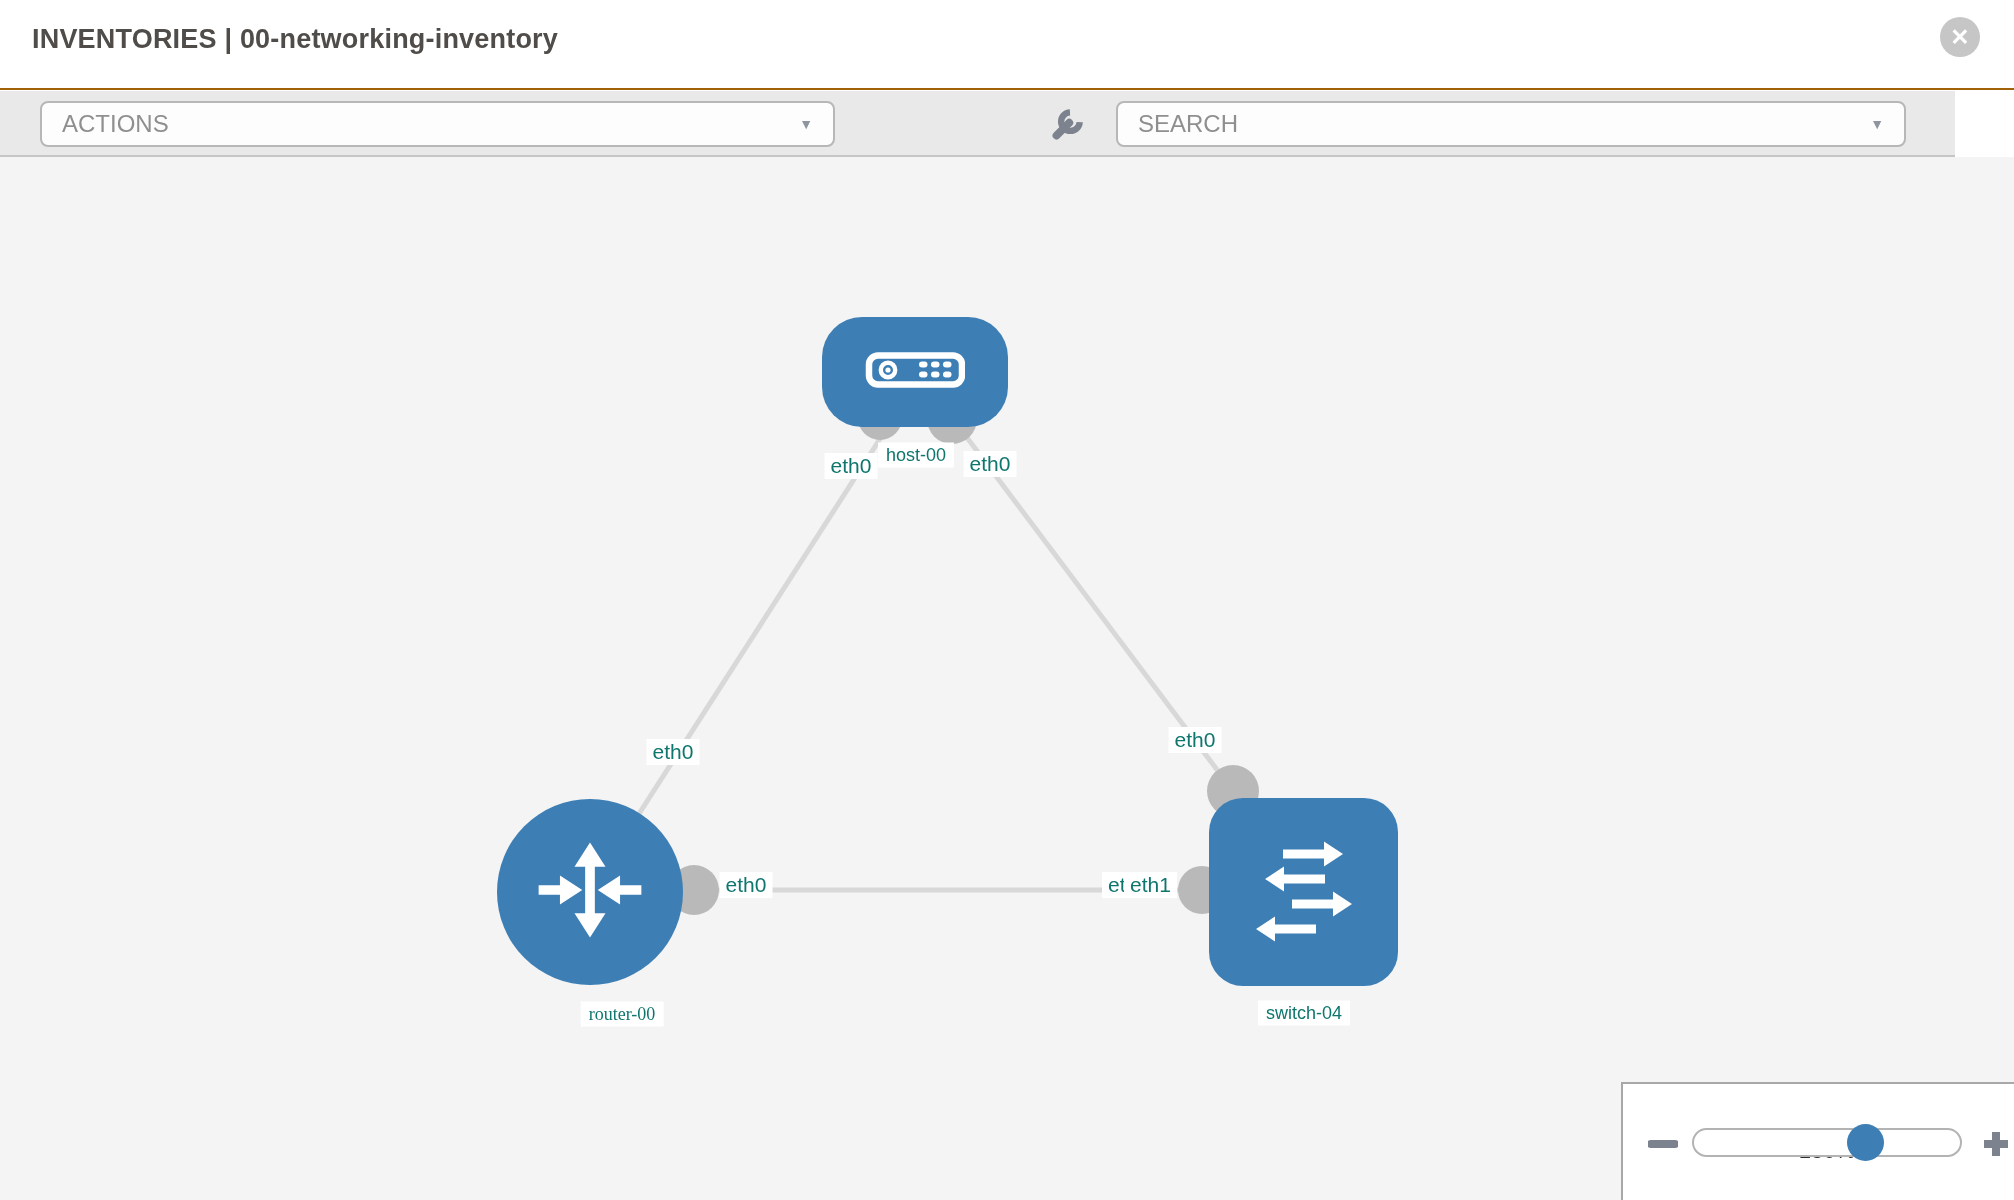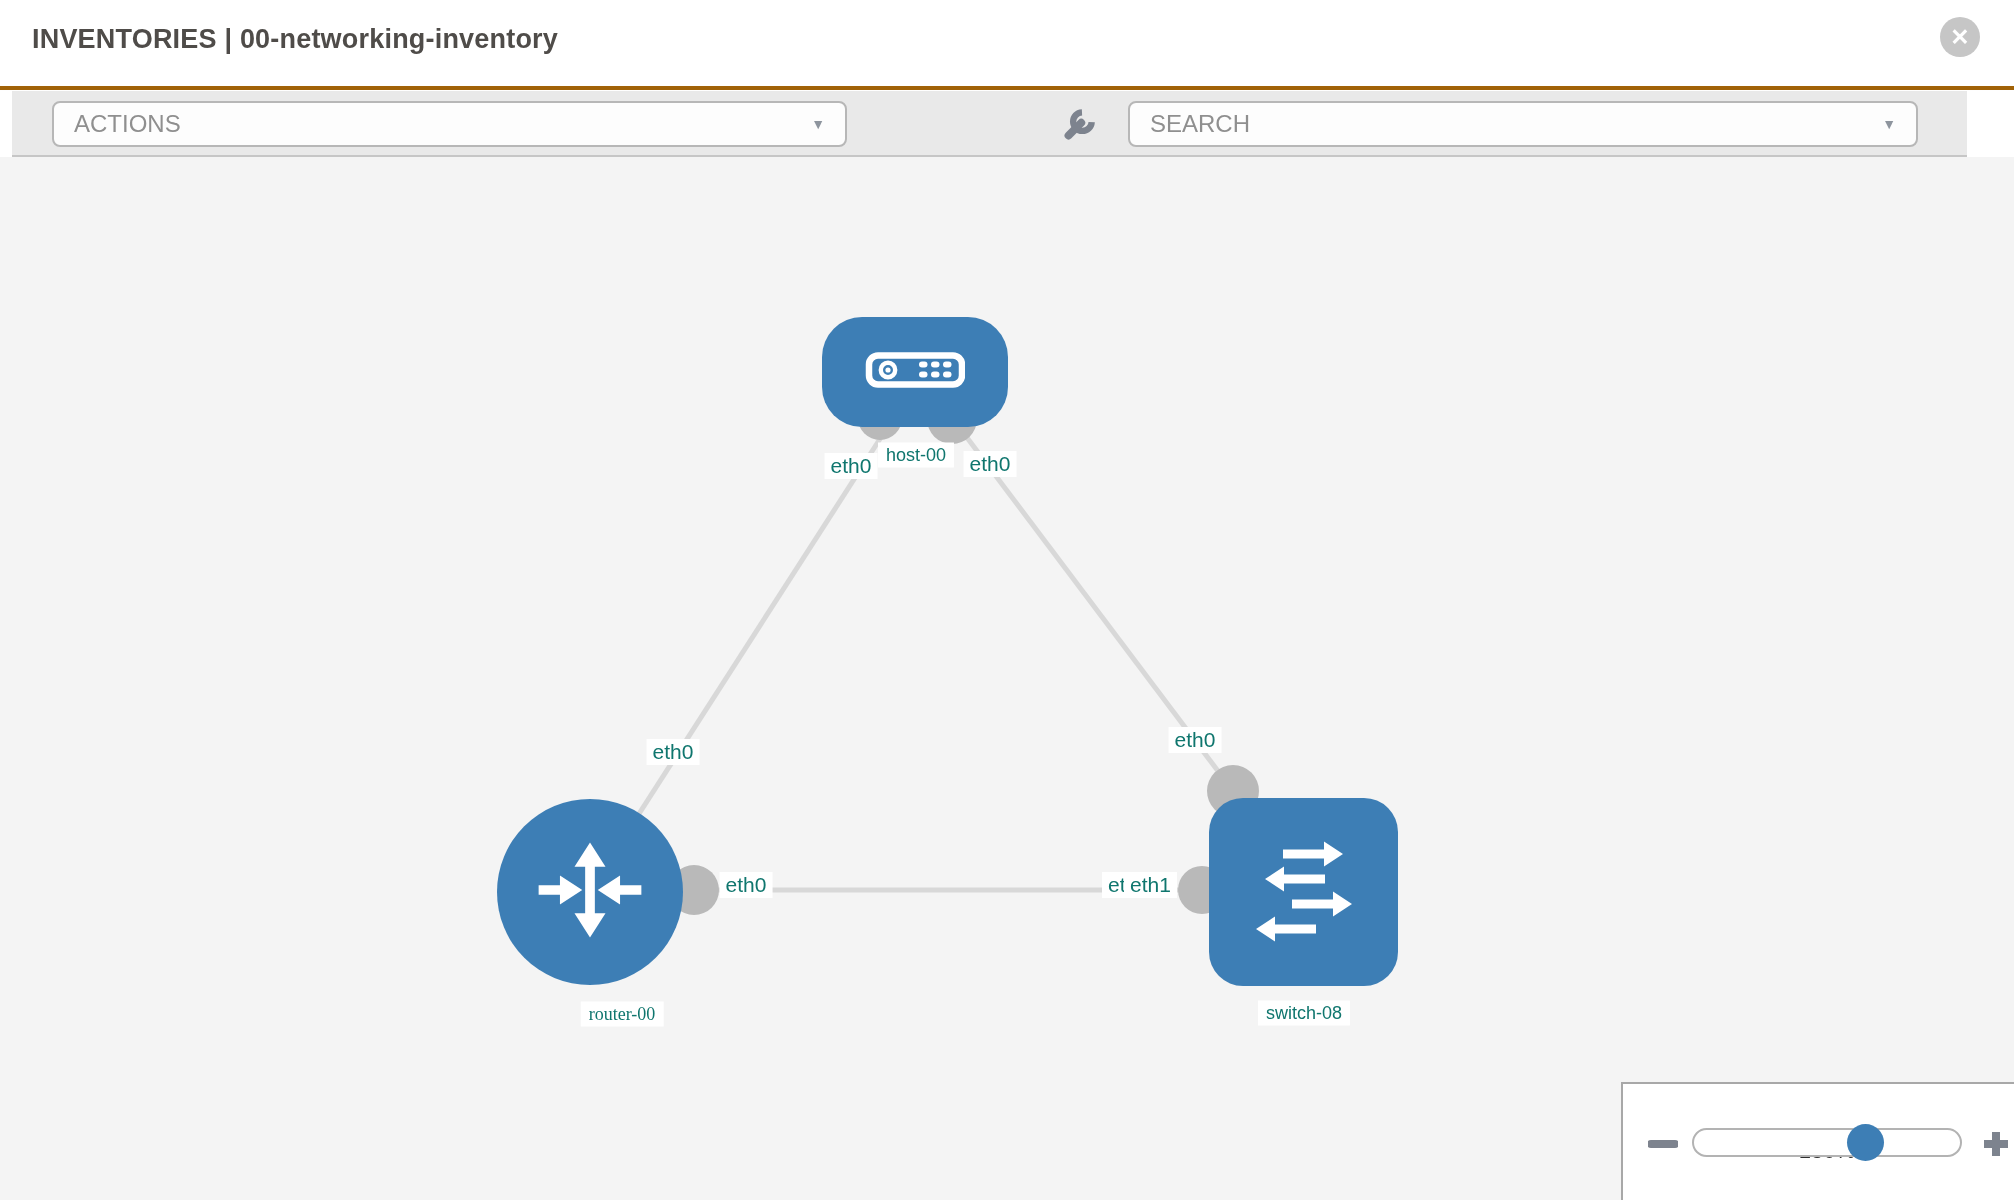--- a/index.html
+++ b/index.html
@@ -1,30 +1,30 @@
 <!DOCTYPE html>
 <html><head>
 <meta charset="utf-8">
 <style>
   * { margin:0; padding:0; box-sizing:border-box; }
   html,body { width:2014px; height:1200px; overflow:hidden; background:#fff;
     font-family:"Liberation Sans", sans-serif; }
 
   
   .header { position:absolute; left:0; top:0; width:2014px; height:90px; background:#ffffff;
-    border-bottom:4px solid #a16207; }
+    border-bottom:2px solid #a16207; }
   .page-title { position:absolute; left:32px; top:24px; font-size:27px; font-weight:bold;
     color:#4f4c49; letter-spacing:.2px; }
   .close-btn { position:absolute; left:1940px; top:17px; width:40px; height:40px; border-radius:50%;
     background:#c6c6c6; color:#ffffff; font-size:23px; font-weight:bold; text-align:center;
     line-height:40px; cursor:pointer; }
 
   
   .toolbar { position:absolute; left:0; top:91px; width:1955px; height:66px; background:#e9e9e9;
-    border-bottom:2px solid #c6c6c6;margin-left:12px; }
+    border-bottom:2px solid #c6c6c6; }
   .dropdown { position:absolute; top:10px; height:46px; background:#fdfdfd; border:2px solid #b7b7b7;
     border-radius:8px; display:flex; align-items:center; padding:0 20px; }
   .dropdown .dd-label { font-size:24px; color:#8f8f8f; flex:1; }
   .dropdown .caret { font-size:14px; color:#8e959e; }
   .dd-actions { left:40px; width:795px; }
   .dd-search { left:1116px; width:790px; }
   .tool-icon { position:absolute; top:14px; width:38px; height:38px; cursor:pointer; }
   .tool-wrench { left:1048px; }
   .tool-key { left:1120px; }
 
@@ -147,21 +147,21 @@
         <path d="M104 29 L85 16.5 L85 24.5 L44 24.5 L44 33.5 L85 33.5 L85 41.5 Z"></path>
         <path d="M26 54 L45 41.5 L45 49.5 L86 49.5 L86 58.5 L45 58.5 L45 66.5 Z"></path>
         <path d="M113 79 L94 66.5 L94 74.5 L53 74.5 L53 83.5 L94 83.5 L94 91.5 Z"></path>
         <path d="M17 104 L36 91.5 L36 99.5 L77 99.5 L77 108.5 L36 108.5 L36 116.5 Z"></path>
       </svg>
     </span>
   </div>
 
   <div class="chip node-label" style="left:916px; top:298px;">host-00</div>
   <div class="chip node-label" style="left:622px; top:857px;font-family:Liberation Serif, serif;">router-00</div>
-  <div class="chip node-label" style="left:1304px; top:856px;">switch-08</div>
+  <div class="chip node-label" style="left:1304px; top:856px;">switch-04</div>
 
   <div class="chip iface-label" style="left:851px; top:309px;">eth0</div>
   <div class="chip iface-label" style="left:990px; top:307px;">eth0</div>
   <div class="chip iface-label" style="left:673px; top:595px;">eth0</div>
   <div class="chip iface-label" style="left:1195px; top:583px;">eth0</div>
   <div class="chip iface-label" style="left:746px; top:728px;">eth0</div>
 
   <div class="chip iface-label iface-abs" style="left:1102px; top:728px;">eth0</div>
   <div class="chip iface-label iface-abs" style="left:1124px; top:728px;">eth1</div>
 

